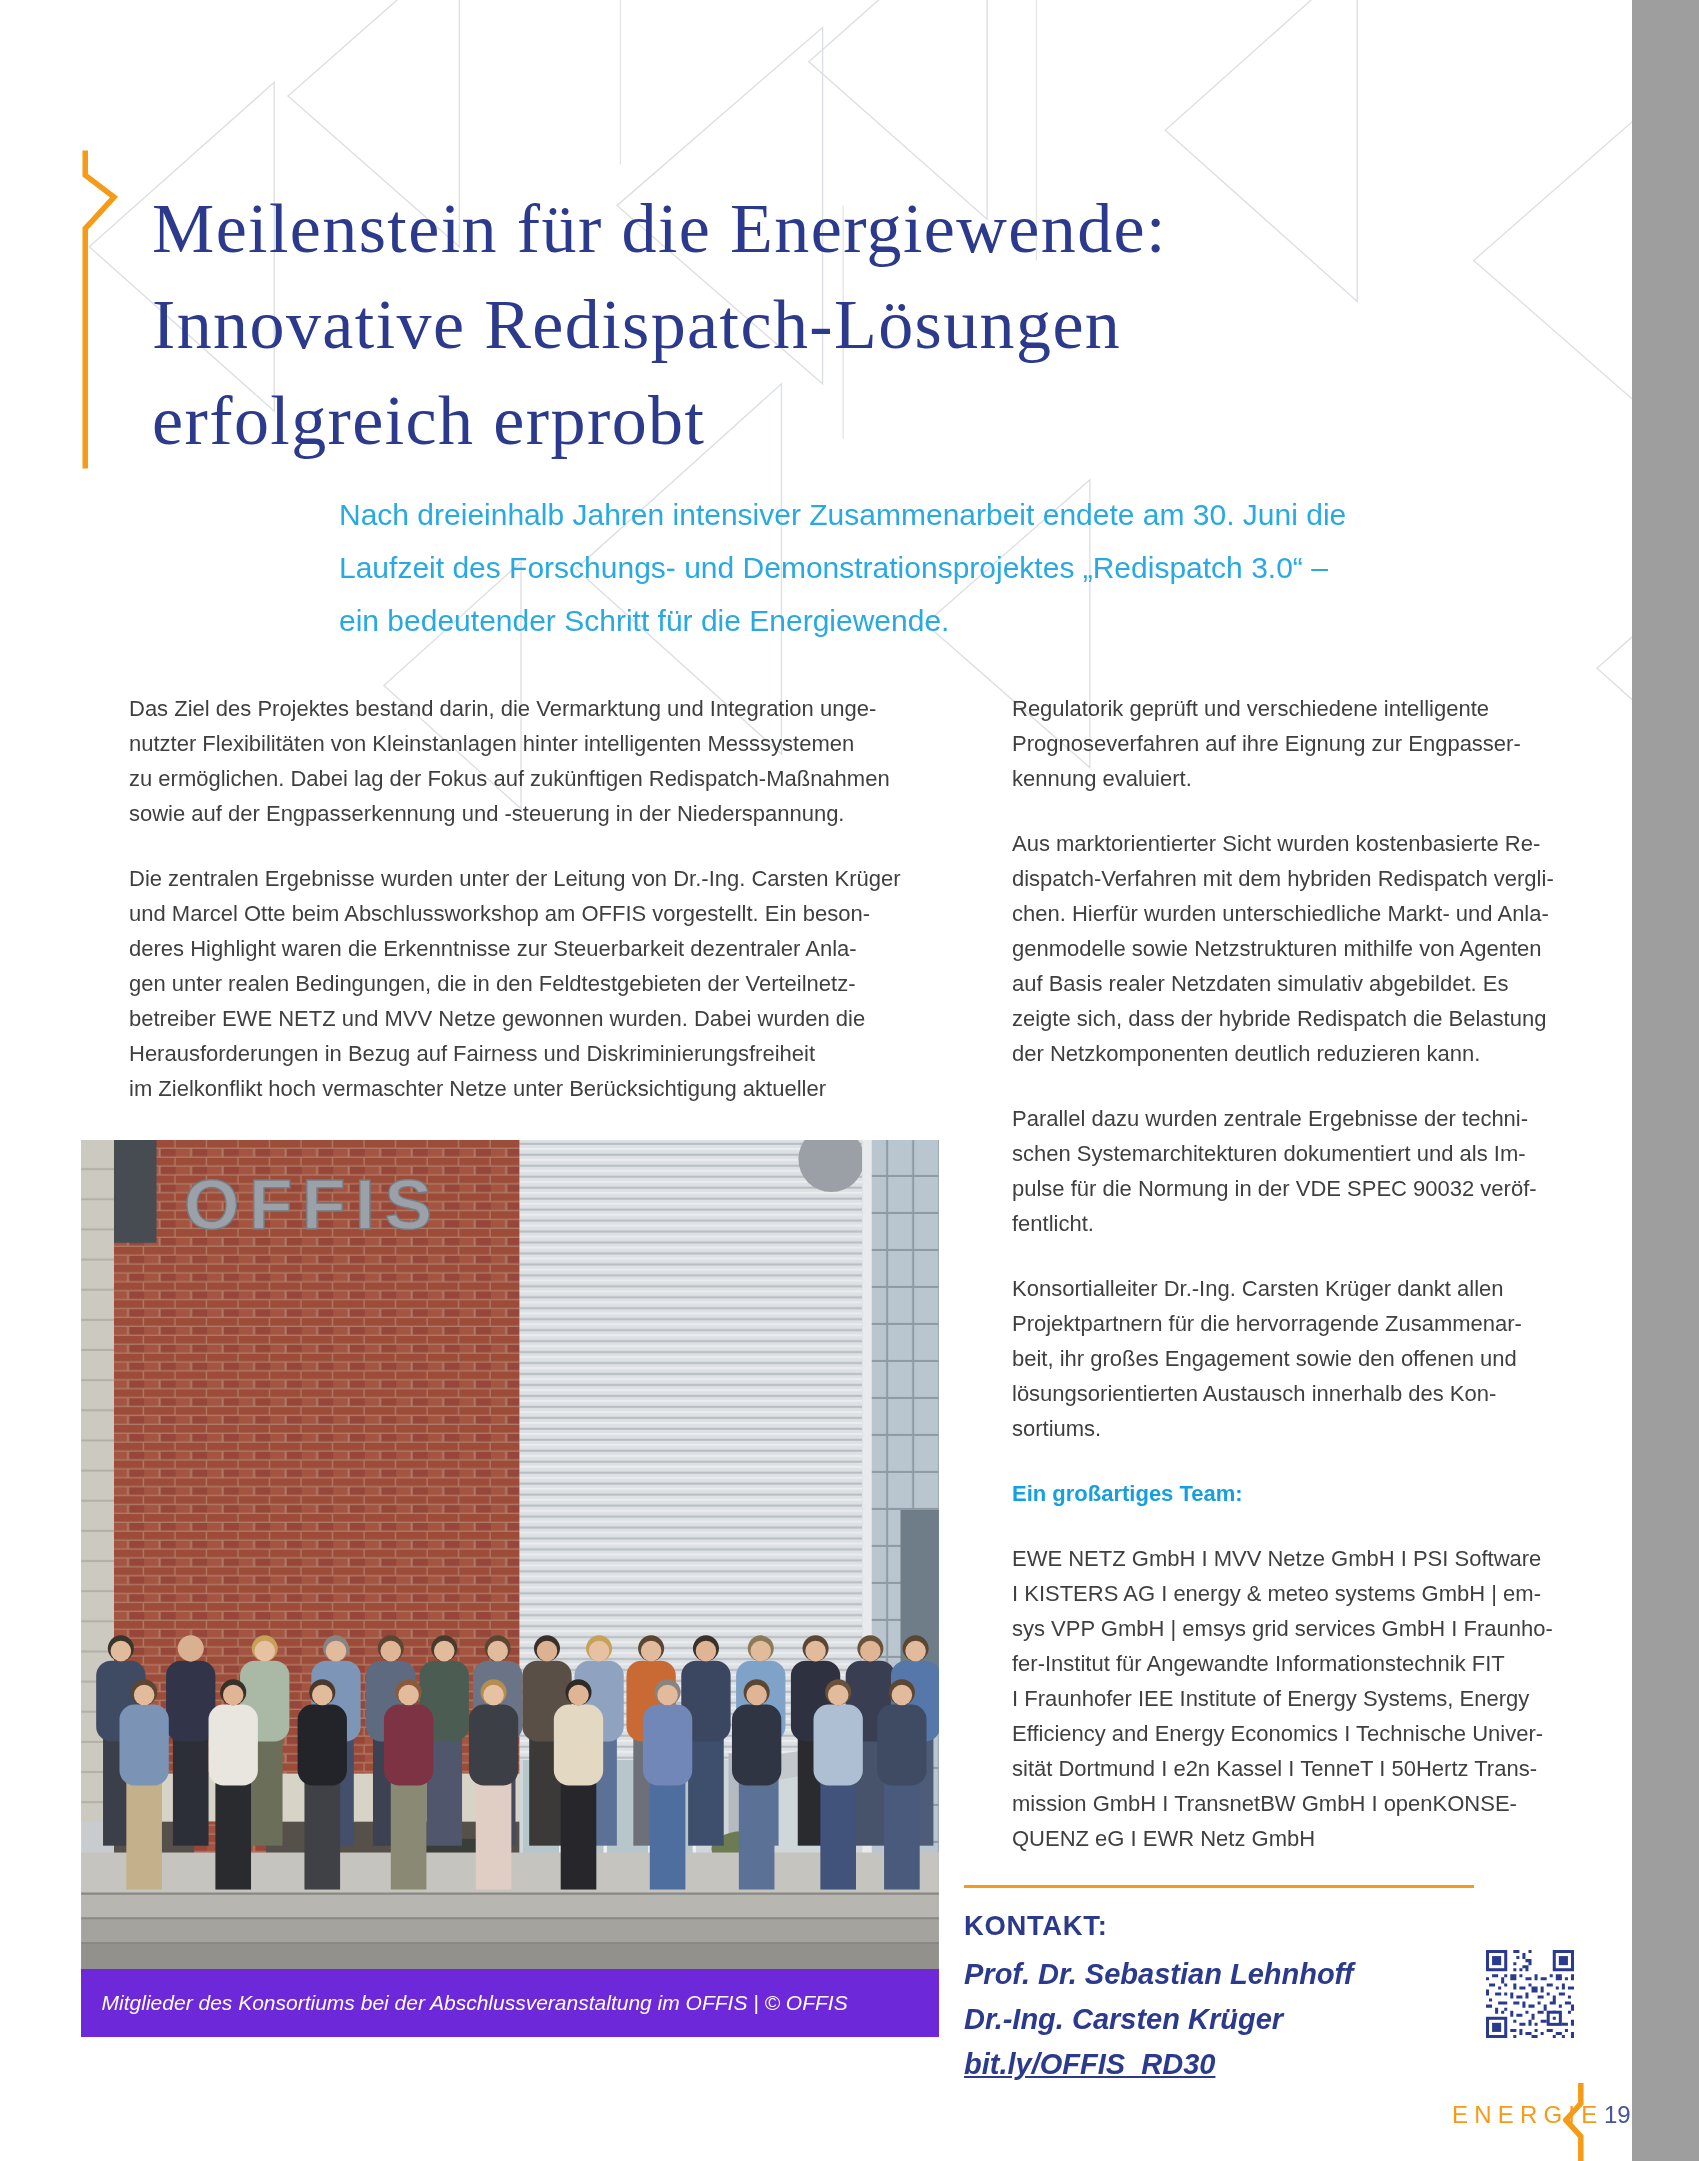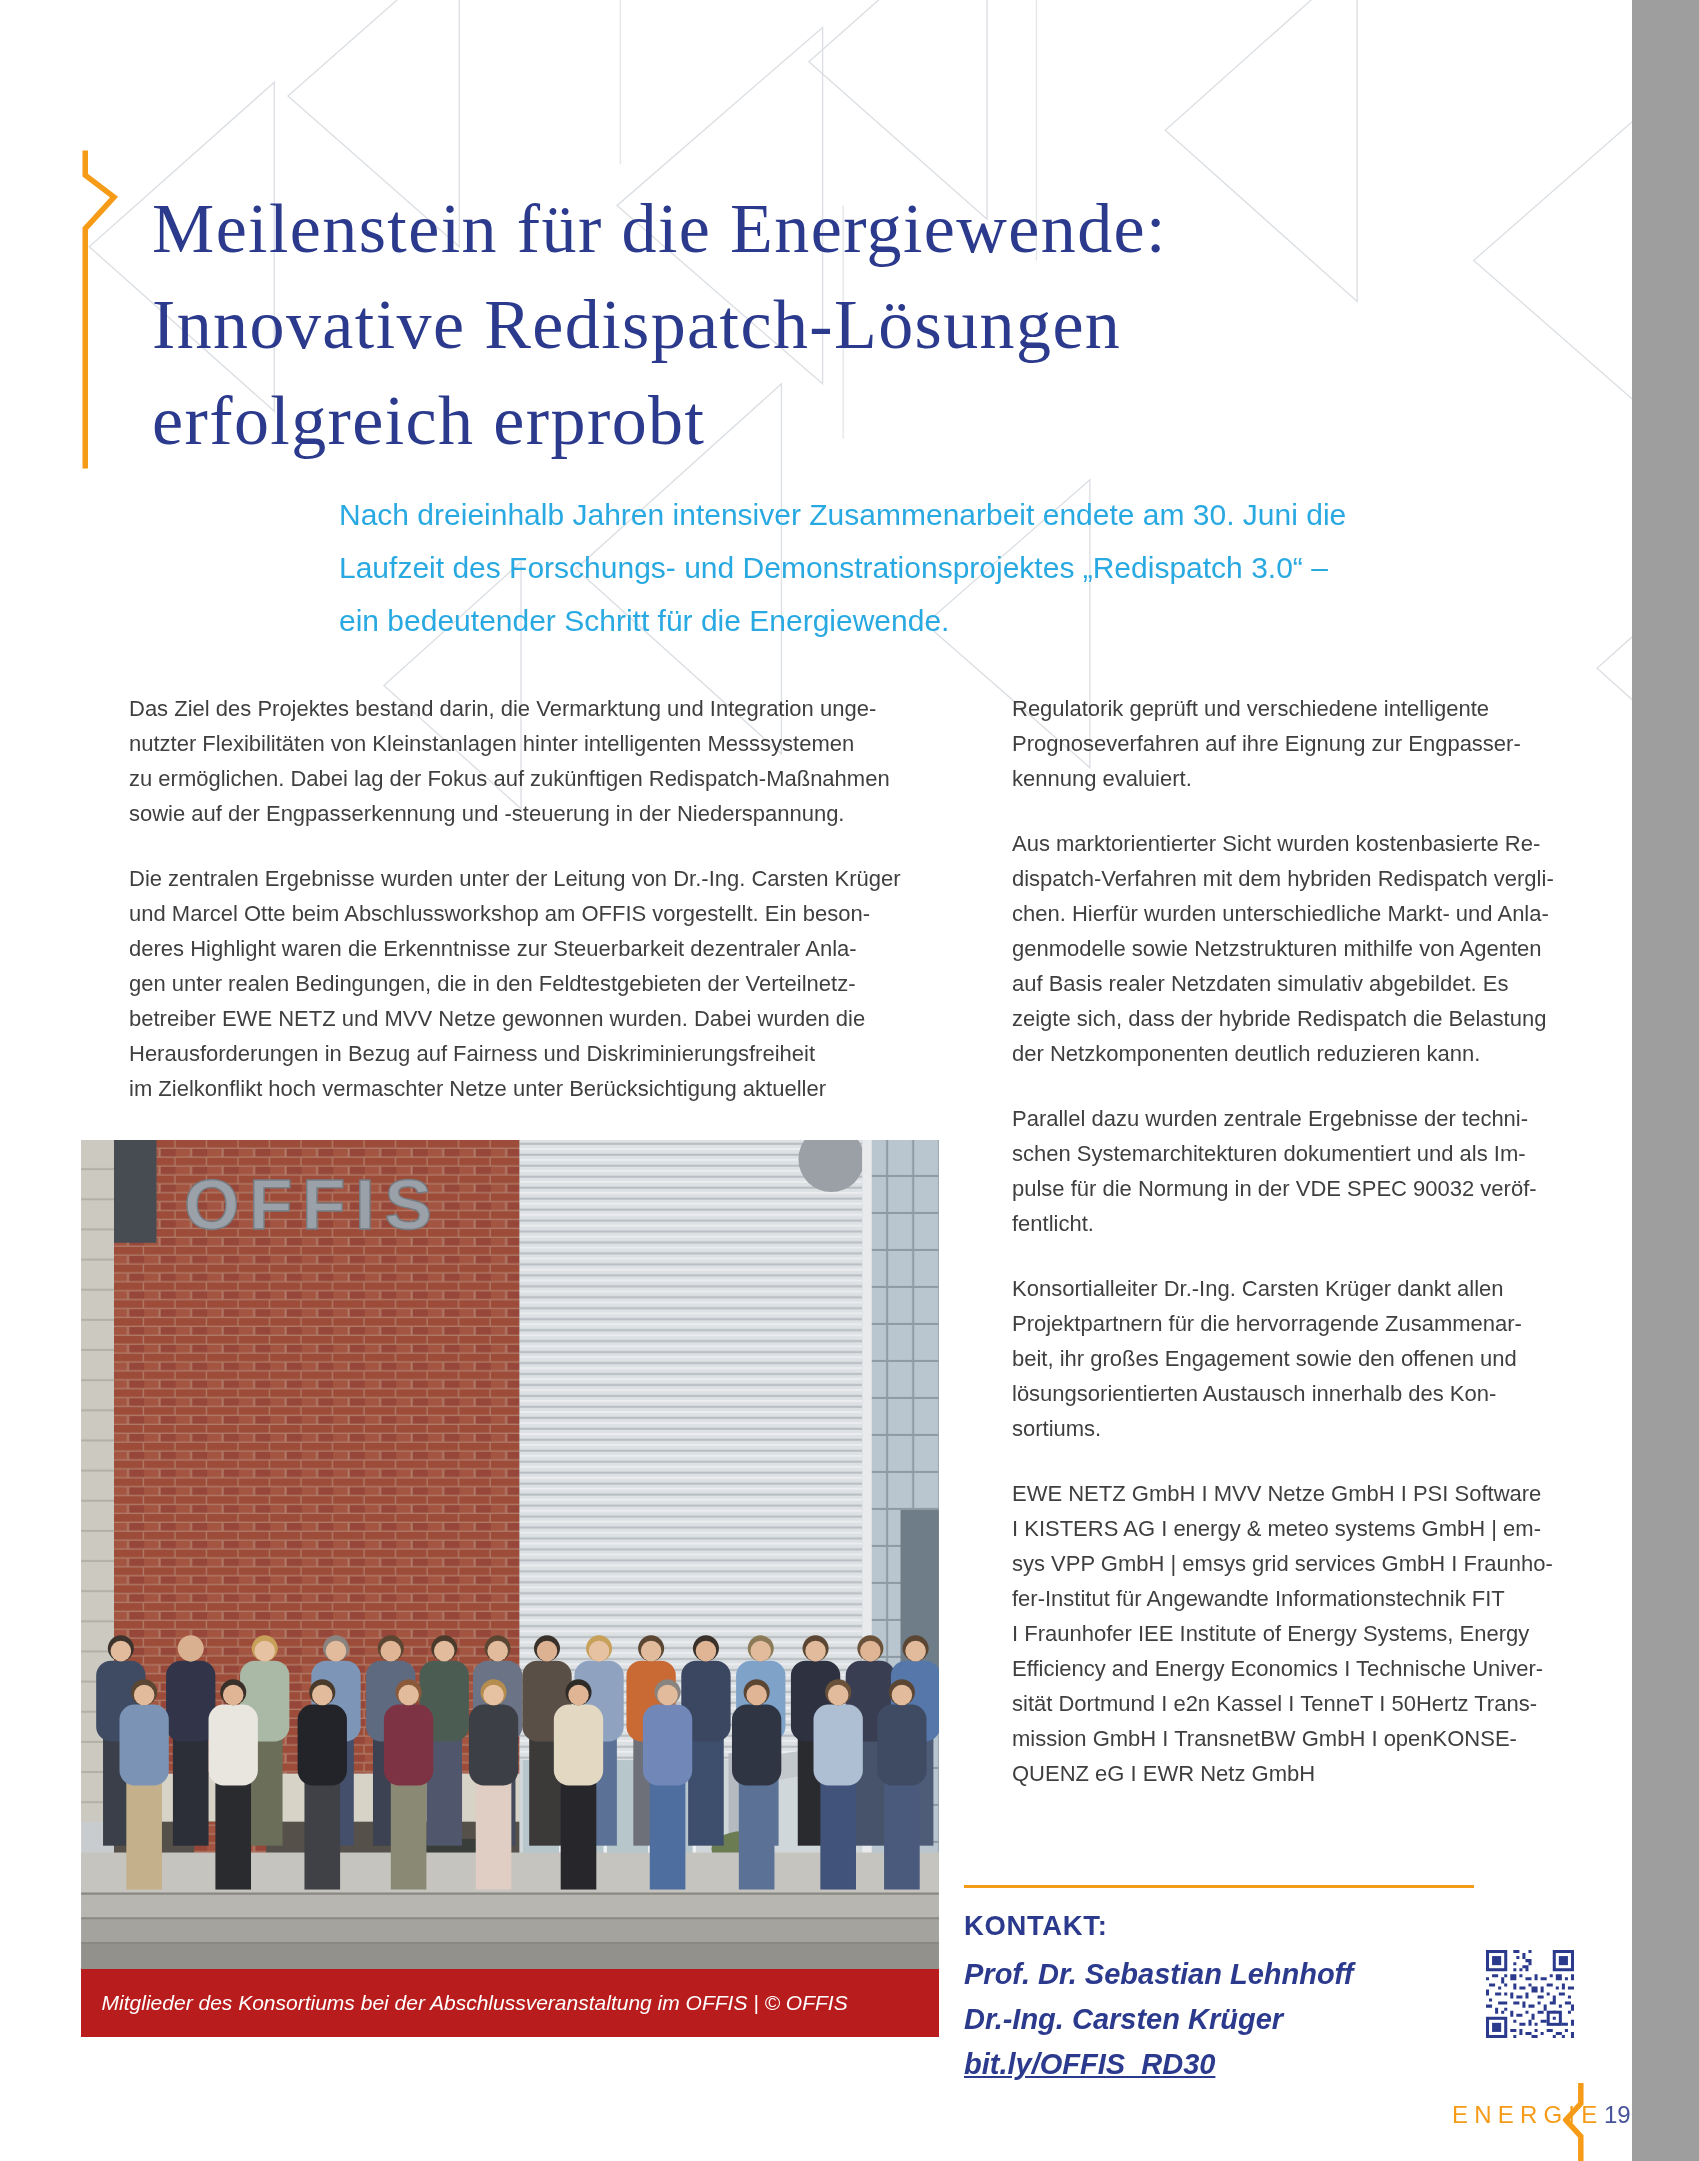--- a/index.html
+++ b/index.html
@@ -22,21 +22,21 @@
   .col{position:absolute;top:691px;color:#3f3f3f;font-size:22px;line-height:35px;margin-left:48px;}
   .col-left{left:81px;width:858px;}
   .col-right{left:964px;width:606px;}
   .col p{margin:0 0 30px 0;}
   .team-heading{color:#169fe0;font-weight:bold;margin:0;}
   .team-list{margin:0;}
 
   
   .photo{position:absolute;left:81px;top:1140px;}
   .caption-bar{position:absolute;left:81px;top:1969px;width:858px;height:68px;
-        background:#b91c1c;color:#ffffff;display:flex;align-items:center;
+        background:#6d28d9;color:#ffffff;display:flex;align-items:center;
         font-style:italic;font-size:21px;padding-left:20.6px;box-sizing:border-box;}
 
   
   .contact{position:absolute;left:964px;top:1885px;width:606px;color:#2b3a8c;}
   .contact-rule{width:510px;height:3.4px;background:#f59b17;margin:0 0 22px 0;}
   .contact-heading{margin:0 0 9.6px 0;font-size:27.4px;font-weight:bold;letter-spacing:0.7px;}
   .contact-name{font-style:italic;font-weight:bold;font-size:29px;line-height:45px;}
   .contact-link{font-style:italic;font-weight:bold;font-size:29px;line-height:45px;
         color:#2b3a8c;text-decoration:underline;display:inline-block;text-align:right;}
 
@@ -113,20 +113,21 @@
 der Netzkomponenten deutlich reduzieren kann.</p>
     <p class="pre">Parallel dazu wurden zentrale Ergebnisse der techni-
 schen Systemarchitekturen dokumentiert und als Im-
 pulse für die Normung in der VDE SPEC 90032 veröf-
 fentlicht.</p>
     <p class="pre">Konsortialleiter Dr.-Ing. Carsten Krüger dankt allen
 Projektpartnern für die hervorragende Zusammenar-
 beit, ihr großes Engagement sowie den offenen und
 lösungsorientierten Austausch innerhalb des Kon-
 sortiums.</p>
+    <p class="team-heading">Ein großartiges Team:</p>
     <p class="team-list pre">EWE NETZ GmbH I MVV Netze GmbH I PSI Software
 I KISTERS AG I energy &amp; meteo systems GmbH | em-
 sys VPP GmbH | emsys grid services GmbH I Fraunho-
 fer-Institut für Angewandte Informationstechnik FIT
 I Fraunhofer IEE Institute of Energy Systems, Energy
 Efficiency and Energy Economics I Technische Univer-
 sität Dortmund I e2n Kassel I TenneT I 50Hertz Trans-
 mission GmbH I TransnetBW GmbH I openKONSE-
 QUENZ eG I EWR Netz GmbH</p>
   </div>

